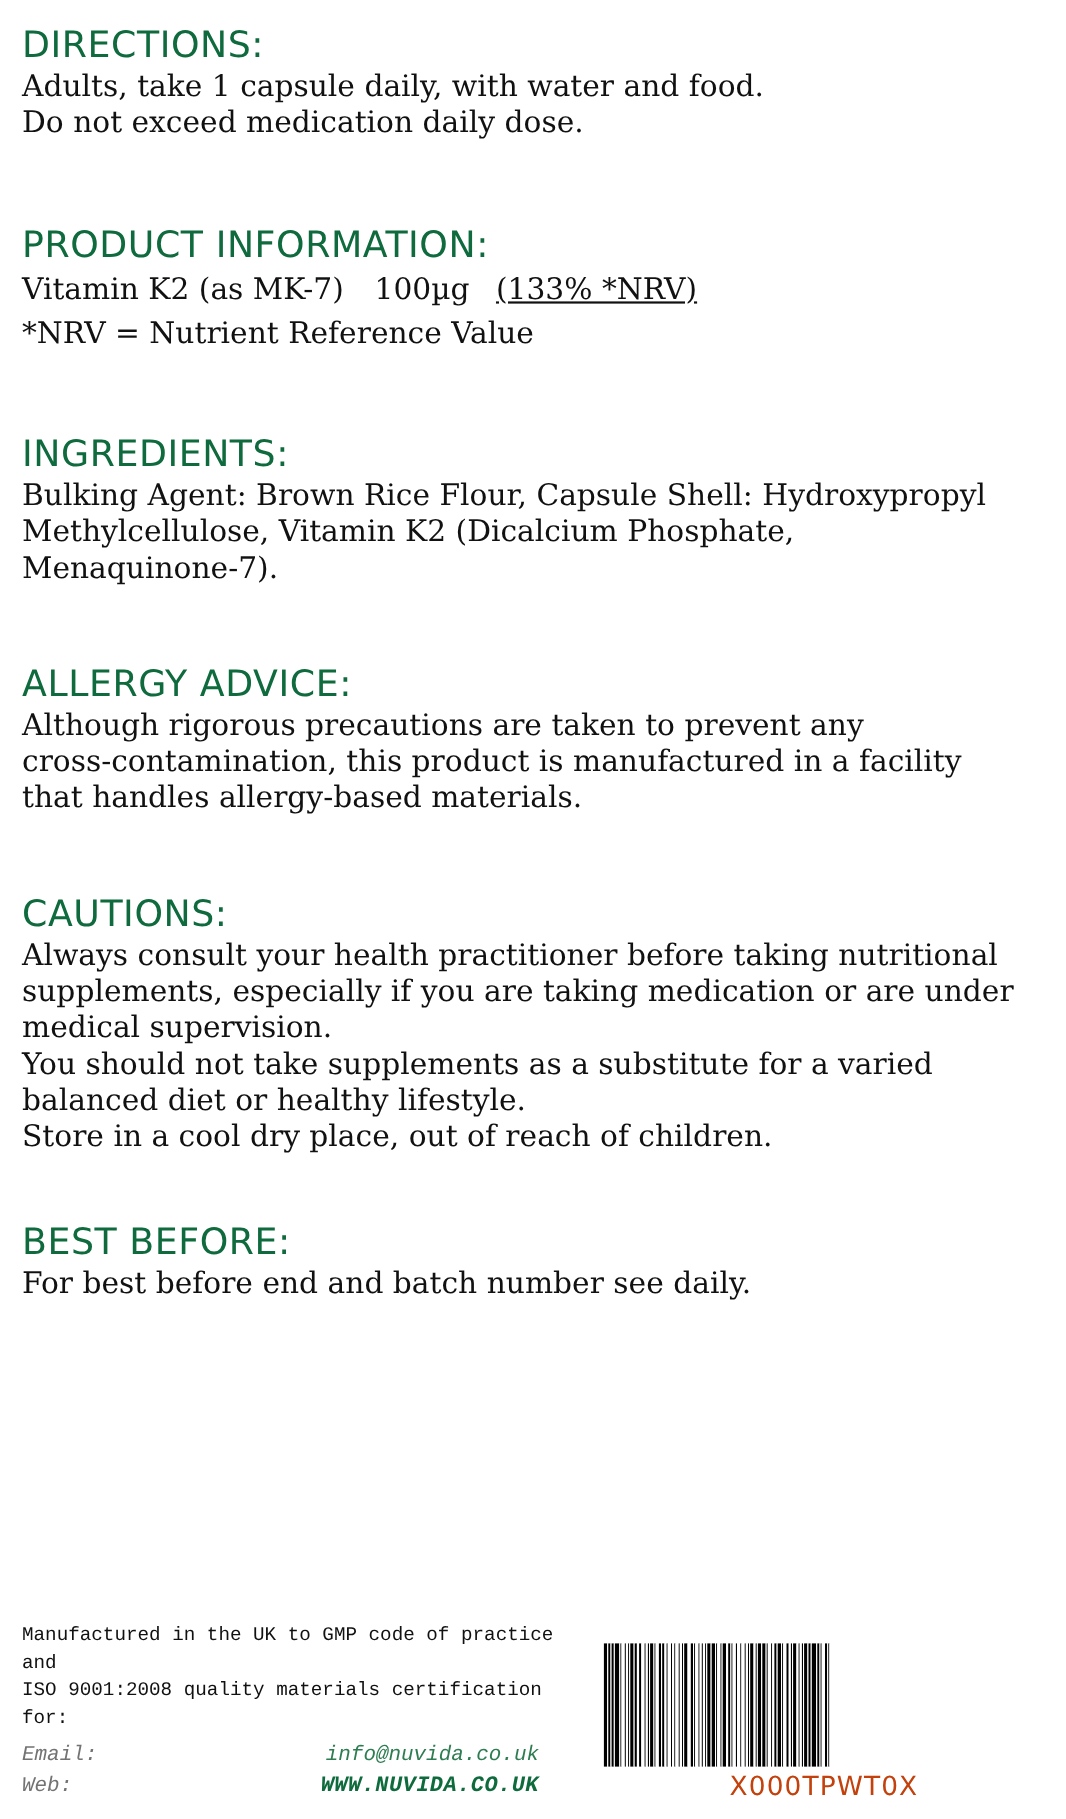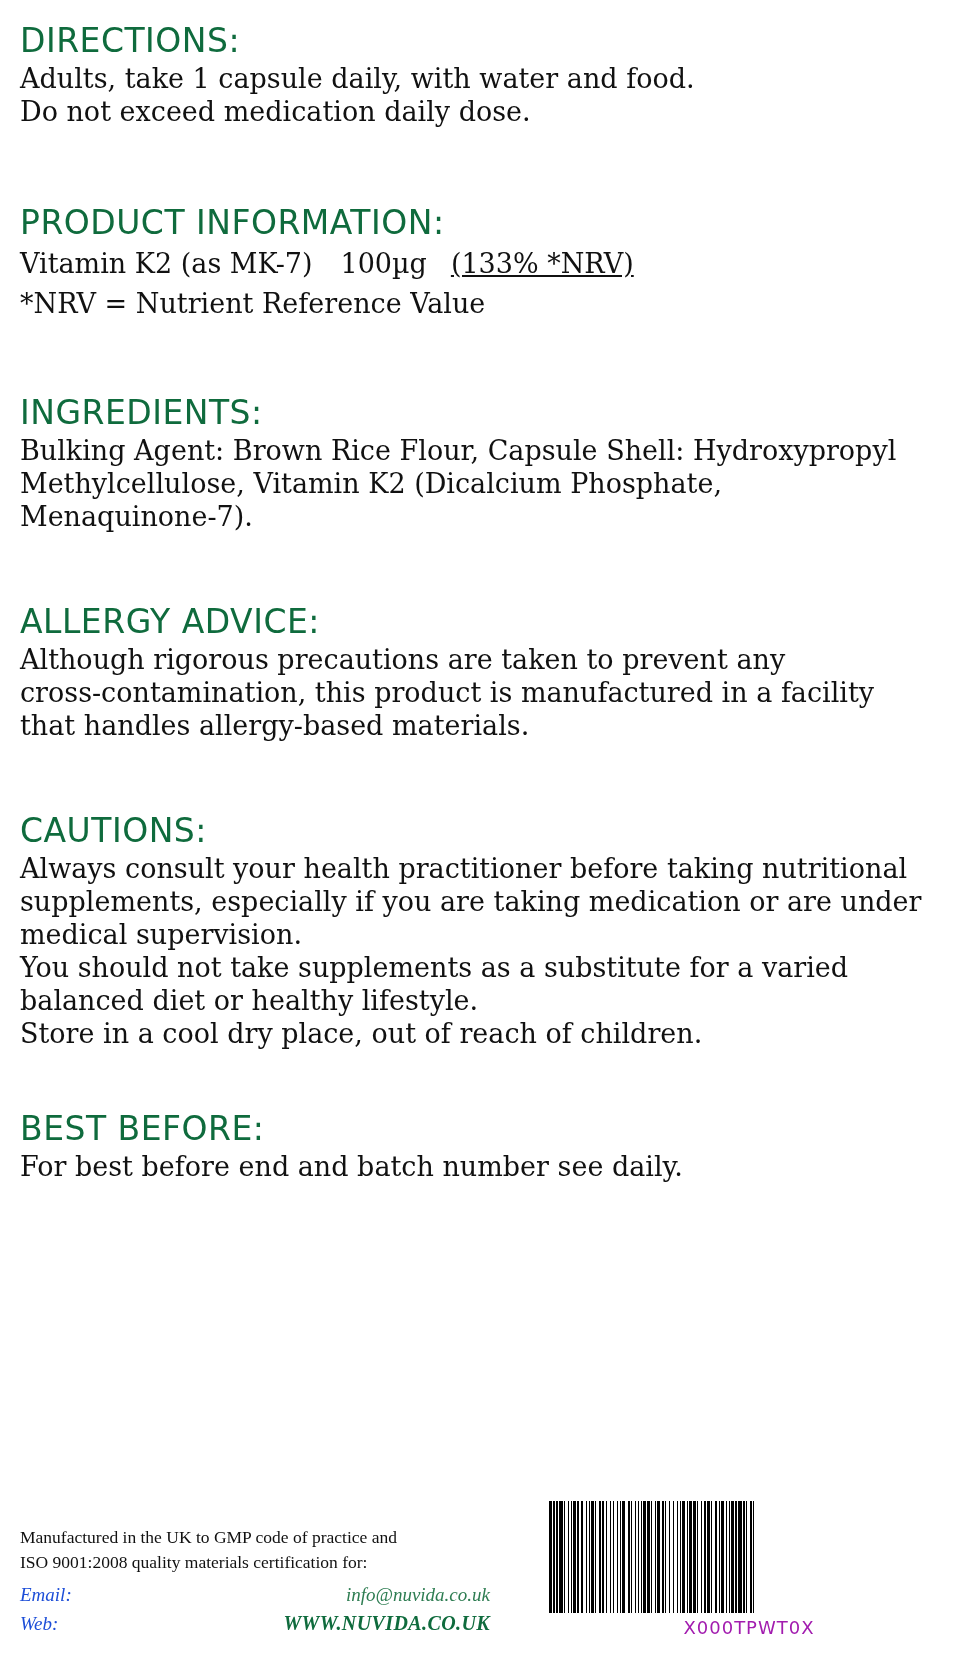--- a/index.html
+++ b/index.html
@@ -66,21 +66,21 @@
   .footer {
     position: absolute;
     left: 20px;
     right: 20px;
     bottom: 16px;
     display: flex;
     align-items: flex-end;
     justify-content: space-between;
   }
   .footer-left {
-    font-family: Liberation Serif, serif;
+    font-family: Liberation Mono, monospace;
     font-size: 17.5px;
     line-height: 24px;
     color: #111111;
     max-width: 520px;
     margin-top: 47px;
   }
   .footer-left .small {
     font-size: 17.5px;
     line-height: 25px;
   }
@@ -101,21 +101,21 @@
   }
   .contact-row {
     display: flex;
     align-items: baseline;
     line-height: 28px;
   }
   .contact-label {
     width: 100px;
     font-size: 19px;
     font-style: italic;
-    color: #1d4ed8;
+    color: #737373;
   }
   .contact-val {
     flex: 1;
     text-align: right;
     font-size: 19px;
     color: #2e7d52;
     font-style: italic;
   }
   .contact-val.web {
     font-weight: bold;
@@ -134,24 +134,24 @@
     align-items: stretch;
     justify-content: flex-start;
     background: #ffffff;
   }
   .barcode .bar {
     background: #000000;
     height: 100%;
   }
   .barcode-num {
     font-family: "DejaVu Sans", sans-serif;
-    font-size: 18px;
+    font-size: 24px;
     letter-spacing: 1px;
     margin-top: 4px;
-    color: #a21caf;
+    color: #c2410c;
     text-align: center;
   }
 </style>
 </head>
 <body>
 
 <div class="label">
 
   <div class="section">
     <h2 class="heading">DIRECTIONS:</h2>

